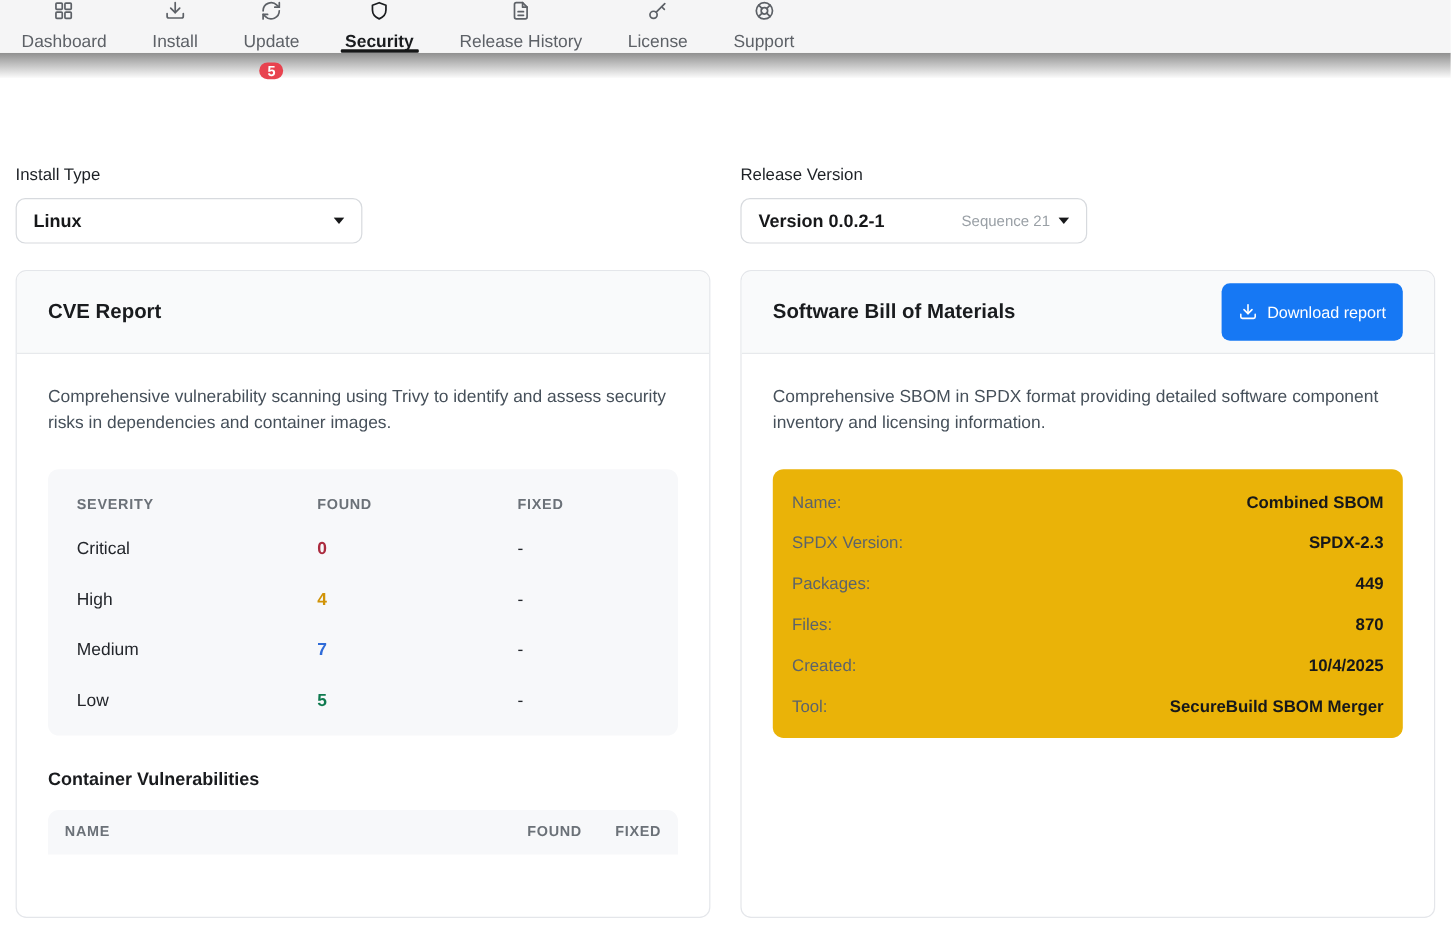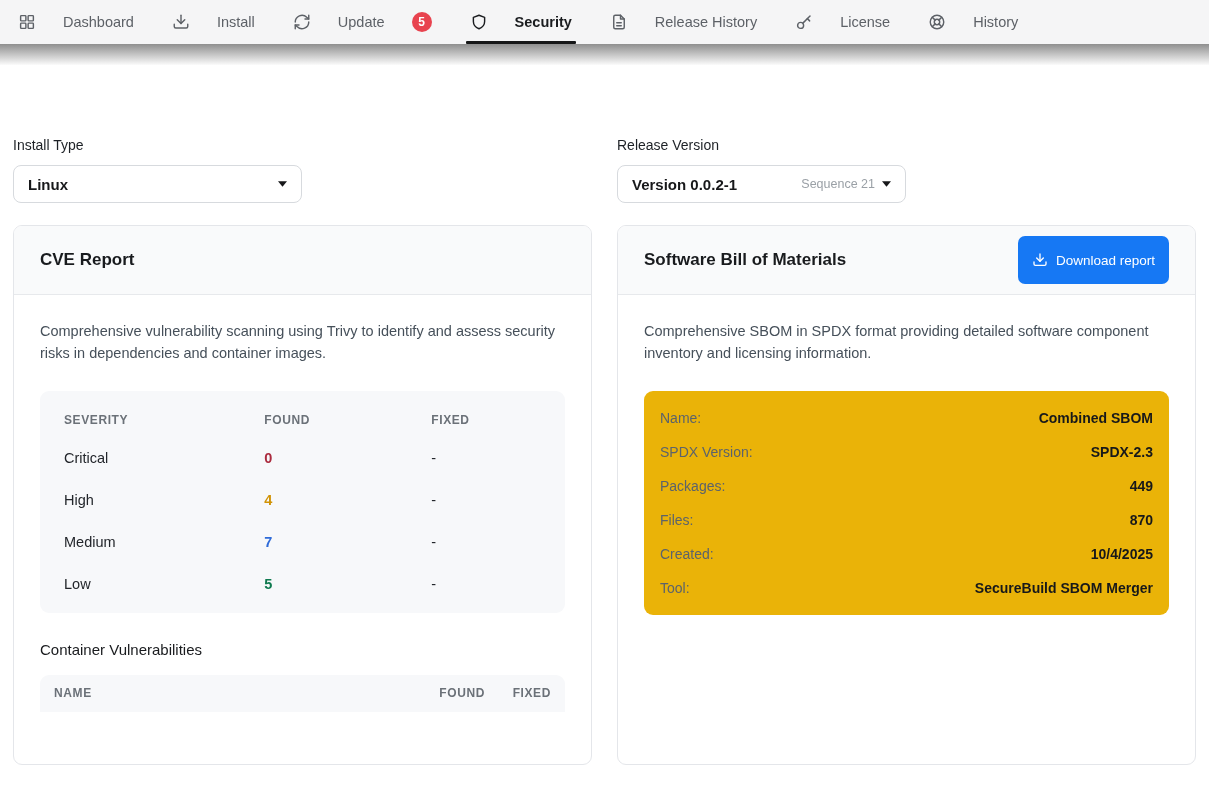--- a/index.html
+++ b/index.html
@@ -5,22 +5,22 @@
   * { margin: 0; padding: 0; box-sizing: border-box; }
   html, body { width: 1209px; height: 787px; overflow: hidden; background: #ffffff; }
   body { font-family: "Liberation Sans", "DejaVu Sans", sans-serif; color: #1b1d21; }
 
   
   .topnav {
     height: 44px; background: #f5f5f6; display: flex; align-items: center;
     padding: 0 18px; gap: 38px; position: relative;
   }
   .tab {
-    display: flex; align-items: center; gap: 27px; height: 44px;
-    font-size: 14.5px; font-weight: 500; color: #5d6167; cursor: pointer; position: relative;
+    display: flex; align-items: center; gap: 9px; height: 44px;
+    font-size: 14.5px; font-weight: 500; color: #5d6167; cursor: pointer; position: relative; flex-direction: column;
   }
   .tab .ticon { display: flex; align-items: center; color: #5d6167; }
   .tab.active { color: #1a1c1f; font-weight: 600; }
   .tab.active .ticon { color: #1a1c1f; }
   .tab.active::after {
     content: ""; position: absolute; left: -4px; right: -4px; bottom: 0;
     height: 3px; background: #161718; border-radius: 1px;
   }
   .badge {
     min-width: 20px; height: 20px; border-radius: 10px; background: #e8434f;
@@ -65,21 +65,21 @@
 
   
   .sev-table { margin-top: 26px; background: #f7f8fa; border-radius: 9px; padding: 6px 0 8px 0; }
   .sev-row { display: grid; grid-template-columns: 42% 35% 23%; padding: 13px 24px; align-items: center; }
   .sev-head { font-size: 12px; font-weight: 600; letter-spacing: 0.6px; color: #6b7178; padding-top: 16px; padding-bottom: 10px; }
   .sev-name { font-size: 14.5px; color: #23262b; }
   .sev-found { font-size: 14.5px; font-weight: 700; }
   .sev-fixed { font-size: 14.5px; color: #23262b; }
 
   
-  .cv-title { margin-top: 28px; font-size: 15px; font-weight: 400; color: #191b1e; }
+  .cv-title { margin-top: 28px; font-size: 15px; font-weight: 700; color: #191b1e; }
   .cv-header {
     margin-top: 17px; background: #f7f8fa; border-radius: 9px 9px 0 0; height: 37px;
     display: grid; grid-template-columns: 1fr 80px 66px; align-items: center; padding: 0 14px;
     font-size: 12px; font-weight: 600; letter-spacing: 0.6px; color: #6b7178;
   }
   .cv-header .num-col { text-align: right; }
 
   
   .dl-btn {
     display: inline-flex; align-items: center; gap: 8px; background: #1678f4; color: #fff;
@@ -164,21 +164,21 @@
     <span class="ticon">
       <svg width="18" height="18" viewBox="0 0 24 24" fill="none" stroke="currentColor" stroke-width="1.9" stroke-linecap="round" stroke-linejoin="round">
           <circle cx="12" cy="12" r="9"></circle>
           <circle cx="12" cy="12" r="3.6"></circle>
           <path d="M5.7 5.7l3.8 3.8"></path>
           <path d="M14.5 14.5l3.8 3.8"></path>
           <path d="M14.5 9.5l3.8-3.8"></path>
           <path d="M5.7 18.3l3.8-3.8"></path>
         </svg>
     </span>
-    <span>History</span>
+    <span>Support</span>
   </div>
 </nav>
 
 <div class="gray-strip"></div>
 
 <main class="content">
 
 
   <div class="filters">
     <div>

